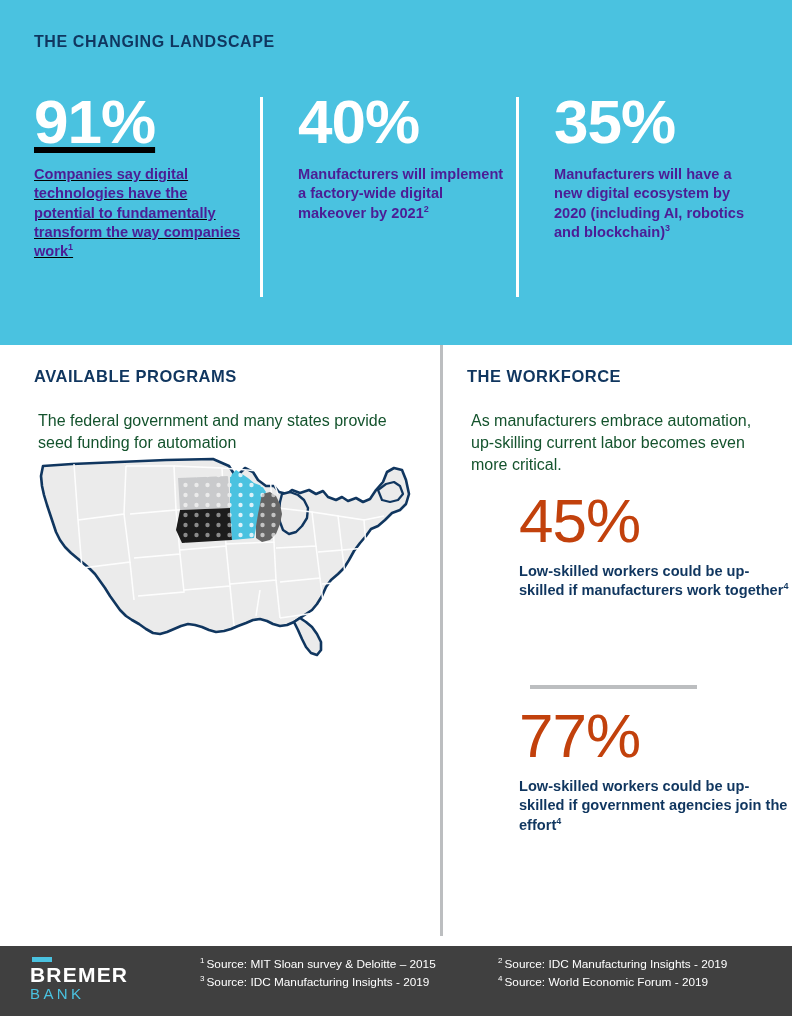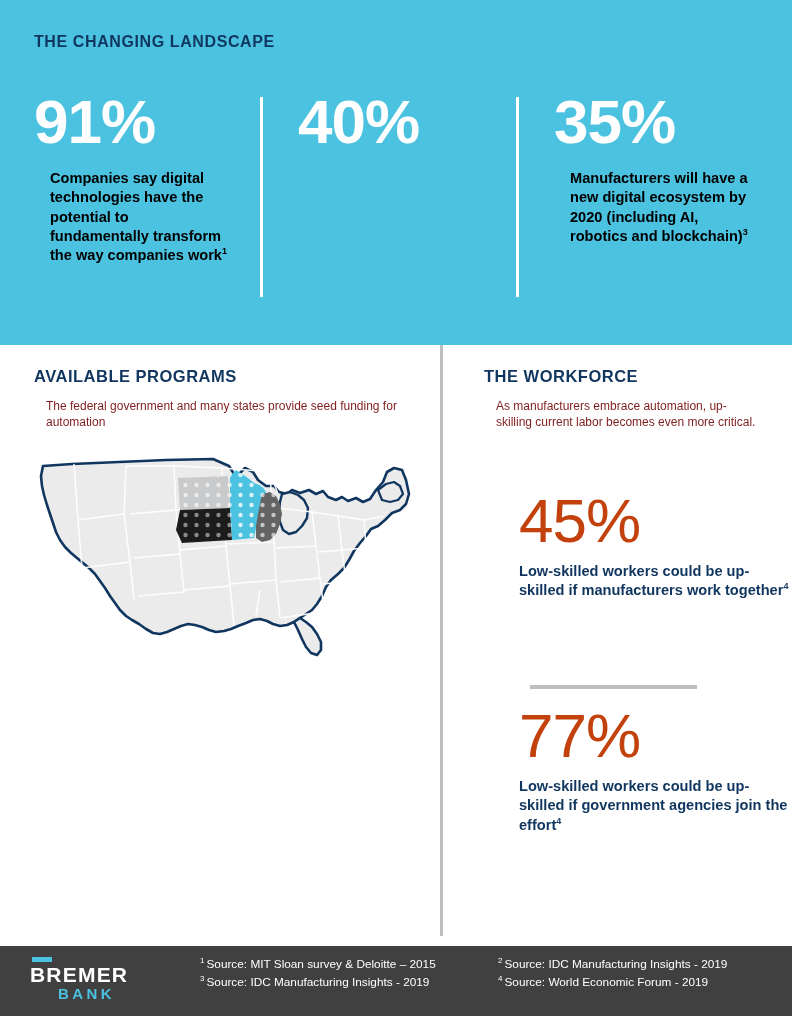--- a/index.html
+++ b/index.html
@@ -40,21 +40,21 @@
     left: 34px;
     top: 92px;
     width: 730px;
     height: 210px;
     display: flex;
   }
   .stat-col {
     position: relative;
     box-sizing: border-box;
   }
-  .stat-col.c1 { width: 226px; padding-right: 16px; }
+  .stat-col.c1 { width: 226px; padding-right: 16px; text-decoration: underline; }
   .stat-col.c2 { width: 256px; padding-left: 38px; padding-right: 10px; }
   .stat-col.c3 { width: 248px; padding-left: 38px; }
   .col-rule {
     position: absolute;
     top: 5px;
     width: 3px;
     height: 200px;
     background: #ffffff;
   }
   .rule-1 { left: 226px; }
@@ -63,23 +63,23 @@
     font-size: 62px;
     font-weight: bold;
     color: #ffffff;
     line-height: 0.98;
     letter-spacing: -1px;
     margin: 0 0 12px 0;
   }
   .stat-caption {
     font-size: 14.6px;
     font-weight: bold;
-    color: #000000;
+    color: #4c1d95;
     line-height: 1.33;
-    margin: 16px;
+    margin: 0;
   }
   .stat-caption sup {
     font-size: 9px;
     vertical-align: super;
     line-height: 0;
   }
 
   
   .mid {
     position: absolute;
@@ -103,27 +103,27 @@
     position: absolute;
     left: 34px;
     top: 22px;
     width: 390px;
   }
   .section-title {
     font-size: 16.5px;
     font-weight: bold;
     letter-spacing: 0.5px;
     color: #10365f;
-    margin: 0 0 12px 0;
+    margin: 0 0 24px 0;
   }
   .section-sub {
-    font-size: 12px;
-    color: #7f1d1d;
+    font-size: 16px;
+    color: #14532d;
     line-height: 1.36;
-    margin: 12px;
+    margin: 4px;
   }
 
   .map-wrap {
     position: absolute;
     left: 26px;
     top: 105px;
     width: 400px;
     height: 215px;
   }
   .map-wrap svg { display: block; }
@@ -159,21 +159,21 @@
   .legend-label {
     font-size: 11.4px;
     color: #3c3c3c;
     line-height: 1.32;
     padding-top: 7px;
   }
 
   
   .right-col {
     position: absolute;
-    left: 484px;
+    left: 467px;
     top: 22px;
     width: 290px;
   }
   .wf-stat {
     position: absolute;
     left: 519px;
     width: 270px;
   }
   .wf-stat.first { top: 145px; }
   .wf-stat.second { top: 360px; }
@@ -230,25 +230,25 @@
   }
   .logo-bremer {
     font-size: 21px;
     font-weight: bold;
     color: #ffffff;
     letter-spacing: 1.2px;
     line-height: 1;
   }
   .logo-bank {
     font-size: 15px;
-    font-weight: bold;
+    font-weight: normal;
     color: #4ac2e0;
     letter-spacing: 3.4px;
     line-height: 1.25;
-    text-align: center;
+    text-align: left;
     width: 113px;
   }
   .sources {
     position: absolute;
     left: 200px;
     top: 10px;
     width: 570px;
     color: #ffffff;
     font-size: 11.8px;
     line-height: 1.5;
@@ -278,20 +278,21 @@
       <div class="col-rule rule-1"></div>
       <div class="col-rule rule-2"></div>
 
       <div class="stat-col c1">
         <div class="stat-number">91%</div>
         <div class="stat-caption"><span>Companies say digital technologies have the potential to fundamentally transform the way companies work</span><sup>1</sup></div>
       </div>
 
       <div class="stat-col c2">
         <div class="stat-number">40%</div>
+        <div class="stat-caption"><span>Manufacturers will implement a factory-wide digital makeover by 2021</span><sup>2</sup></div>
       </div>
 
       <div class="stat-col c3">
         <div class="stat-number">35%</div>
         <div class="stat-caption"><span>Manufacturers will have a new digital ecosystem by 2020 (including AI, robotics and blockchain)</span><sup>3</sup></div>
       </div>
     </div>
   </div>
 
   <div class="mid">

